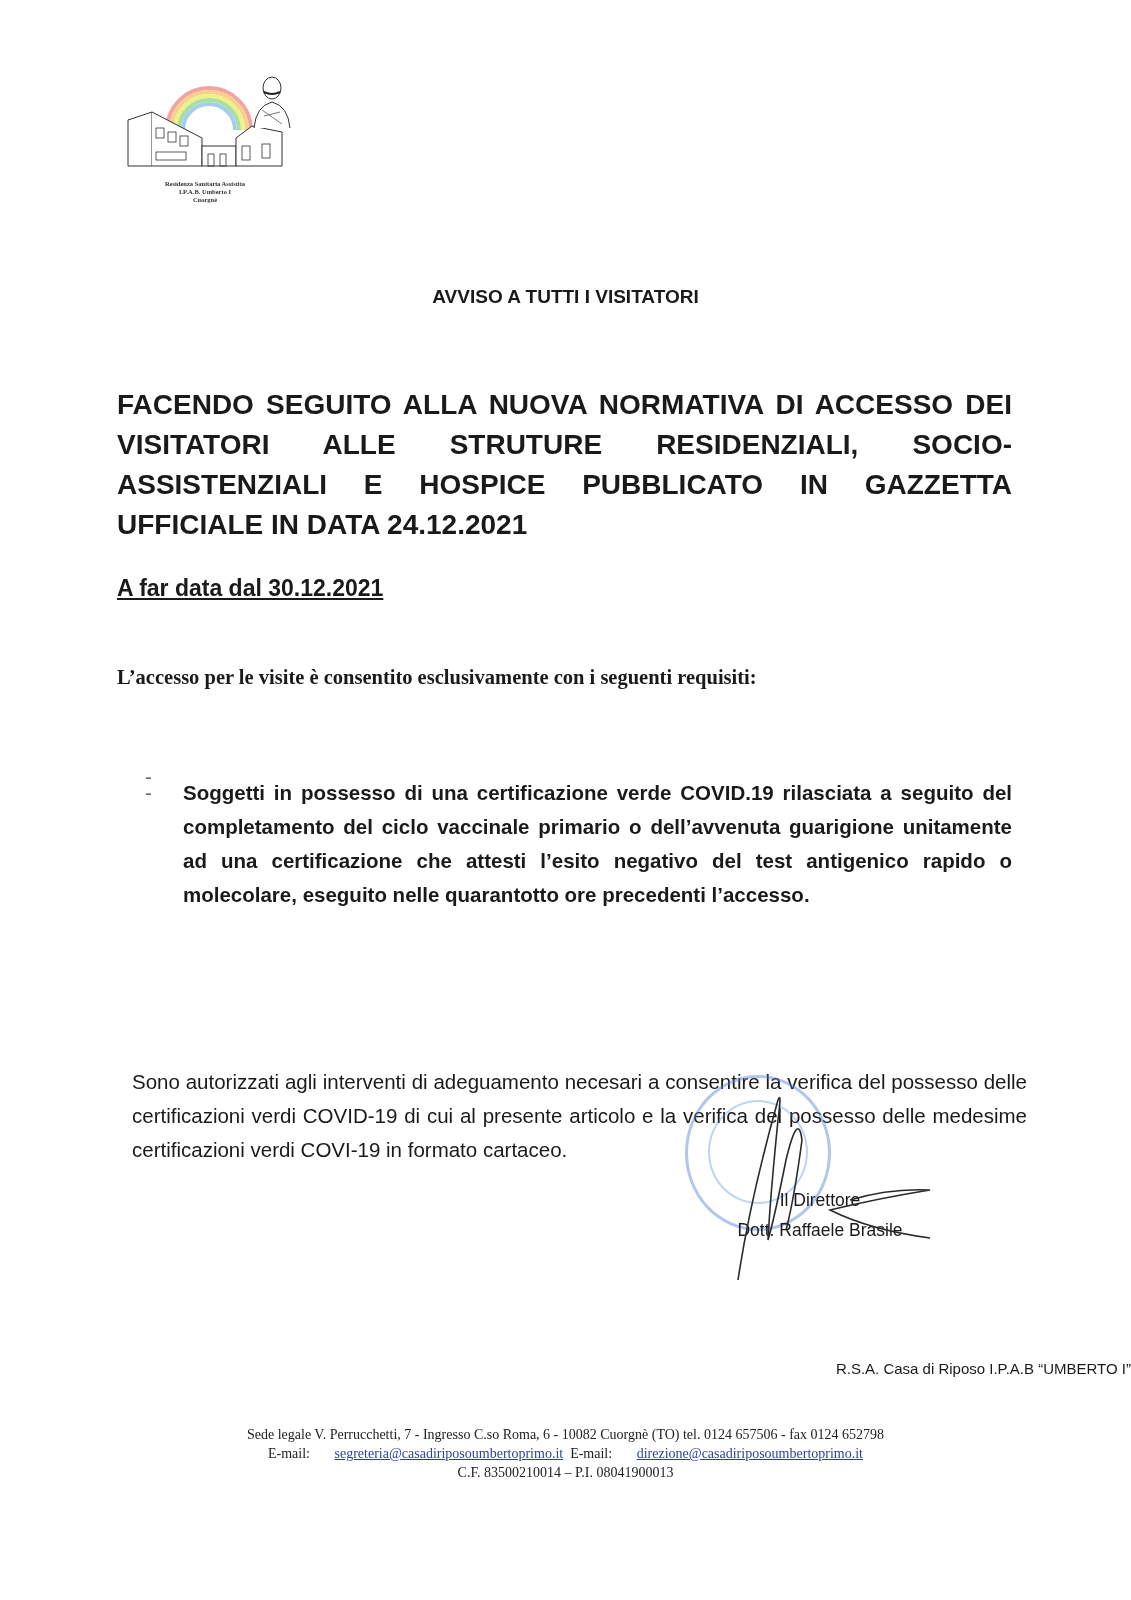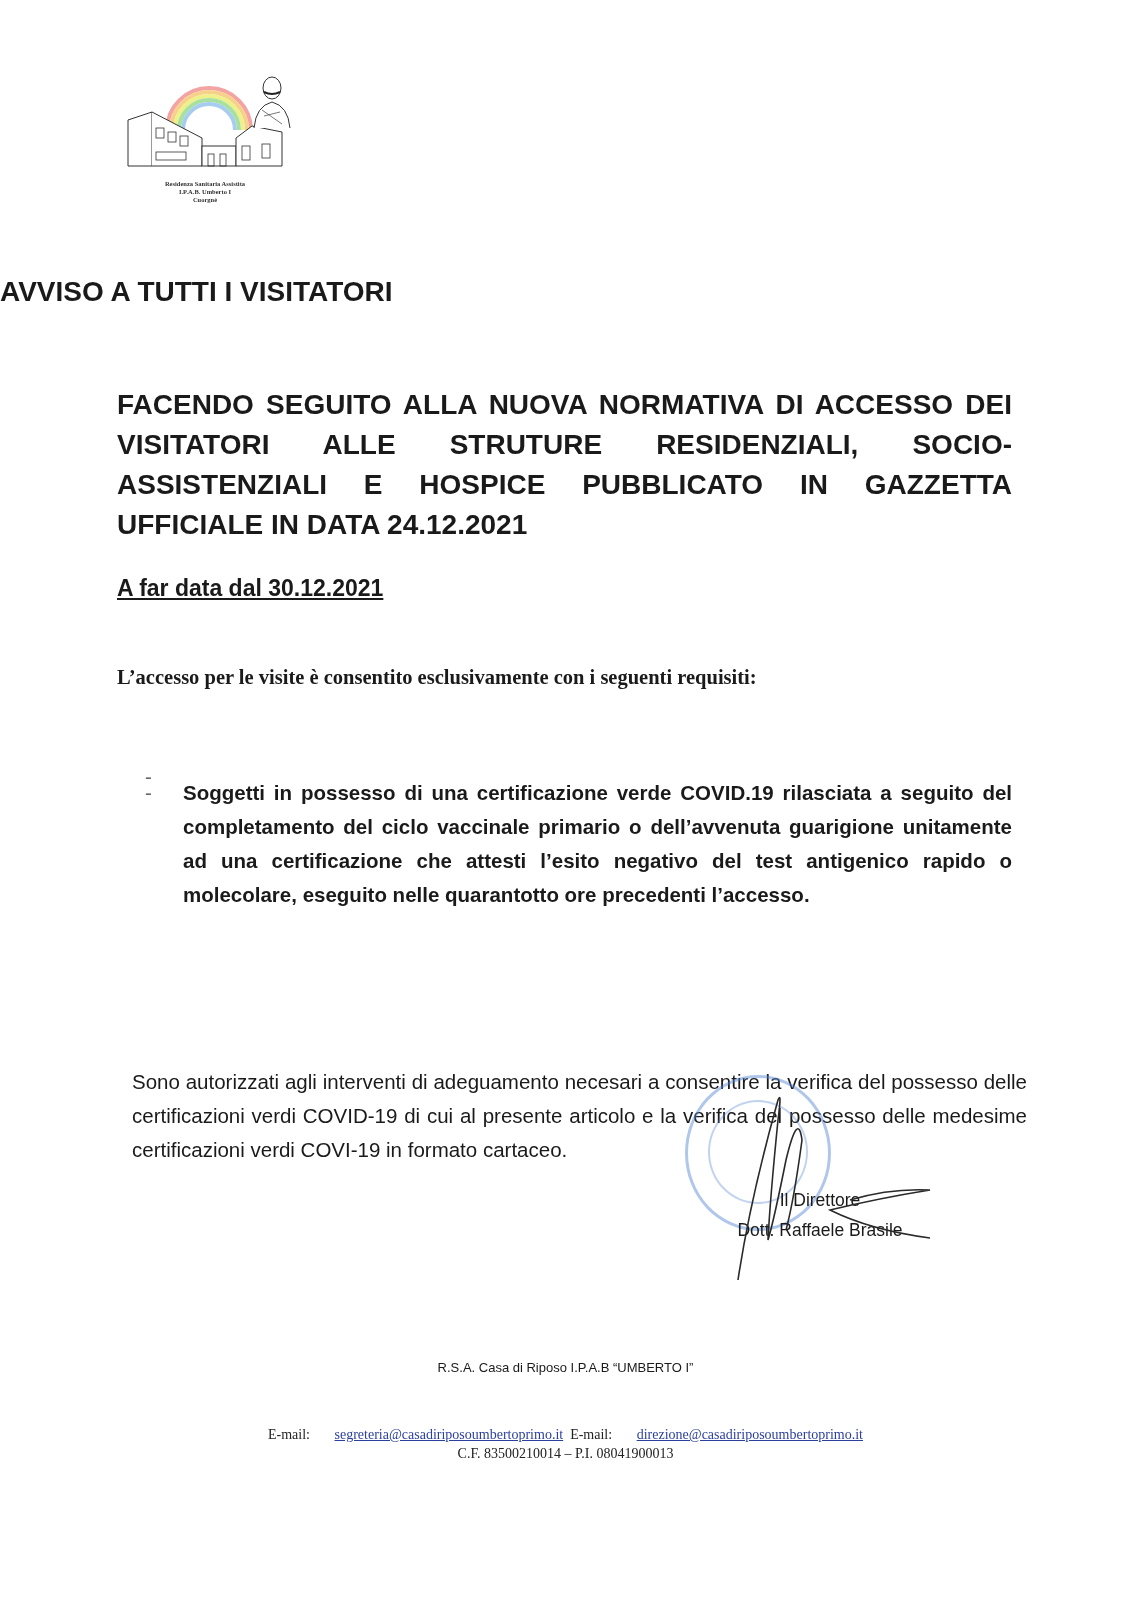--- a/index.html
+++ b/index.html
@@ -1,31 +1,31 @@
 <!DOCTYPE html>
 <html><head>
 <meta charset="utf-8">
 <style>
   html, body { margin: 0; padding: 0; background: #ffffff; }
   body { width: 1131px; height: 1600px; position: relative; overflow: hidden; color: #1a1a1a; font-family: "Liberation Sans", "DejaVu Sans", sans-serif; }
   .logo { position: absolute; left: 122px; top: 68px; width: 170px; height: 150px; }
   .logo-caption { position: absolute; left: 145px; top: 180px; width: 120px; text-align: center; font-family: "Liberation Serif", serif; font-size: 6.5px; line-height: 8px; font-weight: bold; color: #333; }
-  .title { position: absolute; left: 0; width: 1131px; top: 276px; font-size: 28px; font-weight: bold; letter-spacing: 0px; }
+  .title { position: absolute; left: 0; width: 1131px; top: 286px; text-align: center; font-size: 19px; font-weight: bold; letter-spacing: 0px; }
   .intro { position: absolute; left: 117px; top: 378px; width: 895px; font-size: 28px; font-weight: bold; line-height: 40px; text-align: justify; text-align-last: left; margin-top: 7px; }
   .effective { position: absolute; left: 117px; top: 575px; font-size: 23px; font-weight: bold; text-decoration: underline; }
   .requirement-lead { position: absolute; left: 117px; top: 666px; font-size: 20.5px; font-weight: bold; font-family: Liberation Serif, serif; }
   .bullets { position: absolute; left: 117px; top: 760px; width: 895px; margin: 0; padding: 0; list-style: none; }
   .bullet { position: relative; padding-left: 66px; font-size: 20.5px; font-weight: bold; line-height: 34px; text-align: justify; text-align-last: left; margin-bottom: 16px; }
   .bullet-dash { position: absolute; left: 28px; top: 0; font-weight: normal; color: #666; }
   .closing { position: absolute; left: 117px; top: 1065px; width: 895px; font-size: 20.5px; line-height: 34px; text-align: justify; text-align-last: left; margin-left: 15px; }
   .stamp { position: absolute; left: 685px; top: 1075px; width: 140px; height: 150px; border: 3px solid rgba(80,130,210,0.45); border-radius: 50%; }
   .stamp-inner { position: absolute; left: 20px; top: 22px; width: 96px; height: 100px; border: 2px solid rgba(80,130,210,0.35); border-radius: 50%; }
   .signature-block { position: absolute; left: 700px; top: 1185px; width: 240px; text-align: center; font-size: 17.5px; line-height: 30px; }
   .sig-svg { position: absolute; left: 690px; top: 1080px; width: 260px; height: 220px; }
-  .org-name { position: absolute; left: 0; width: 1131px; top: 1360px; text-align: center; font-size: 13px; }
+  .org-name { position: absolute; left: 0; width: 1131px; top: 1360px; text-align: right; font-size: 15px; }
   .footer { position: absolute; left: 0; width: 1131px; top: 1425px; text-align: center; font-family: "Liberation Serif", serif; font-size: 14px; line-height: 19px; color: #222; }
   .footer a { color: #2b3f9e; text-decoration: underline; margin-left: 21px; }
 </style>
 </head>
 <body>
 
 <div class="logo">
   <svg width="170" height="110" viewBox="0 0 170 110">
     <path d="M45 62 A42 42 0 0 1 129 62" fill="none" stroke="#f4a3a3" stroke-width="4"></path>
     <path d="M49 62 A38 38 0 0 1 125 62" fill="none" stroke="#f7d08a" stroke-width="4"></path>
@@ -90,20 +90,21 @@
 </div>
 
 <svg class="sig-svg" viewBox="0 0 260 220">
   <path d="M48 200 Q60 120 88 20 Q92 10 88 40 Q80 120 78 160 Q84 140 96 80 Q108 30 112 60 Q104 120 96 150" fill="none" stroke="#2a2a2a" stroke-width="1.6"></path>
   <path d="M160 120 Q200 108 240 110 Q190 118 140 130 Q180 150 240 158" fill="none" stroke="#2a2a2a" stroke-width="1.4"></path>
 </svg>
 
 <div class="org-name">R.S.A. Casa di Riposo I.P.A.B “UMBERTO I”</div>
 
 <div class="footer">
+  <div>Sede legale V. Perrucchetti, 7 - Ingresso C.so Roma, 6  - 10082 Cuorgnè (TO) tel. 0124 657506 - fax 0124 652798</div>
   <div>
     <span>E-mail:</span>
     <a>segreteria@casadiriposoumbertoprimo.it</a>
     &nbsp;<span>E-mail:</span>
     <a>direzione@casadiriposoumbertoprimo.it</a>
   </div>
   <div>C.F. 83500210014 – P.I. 08041900013</div>
 </div>
 
 </body></html>

